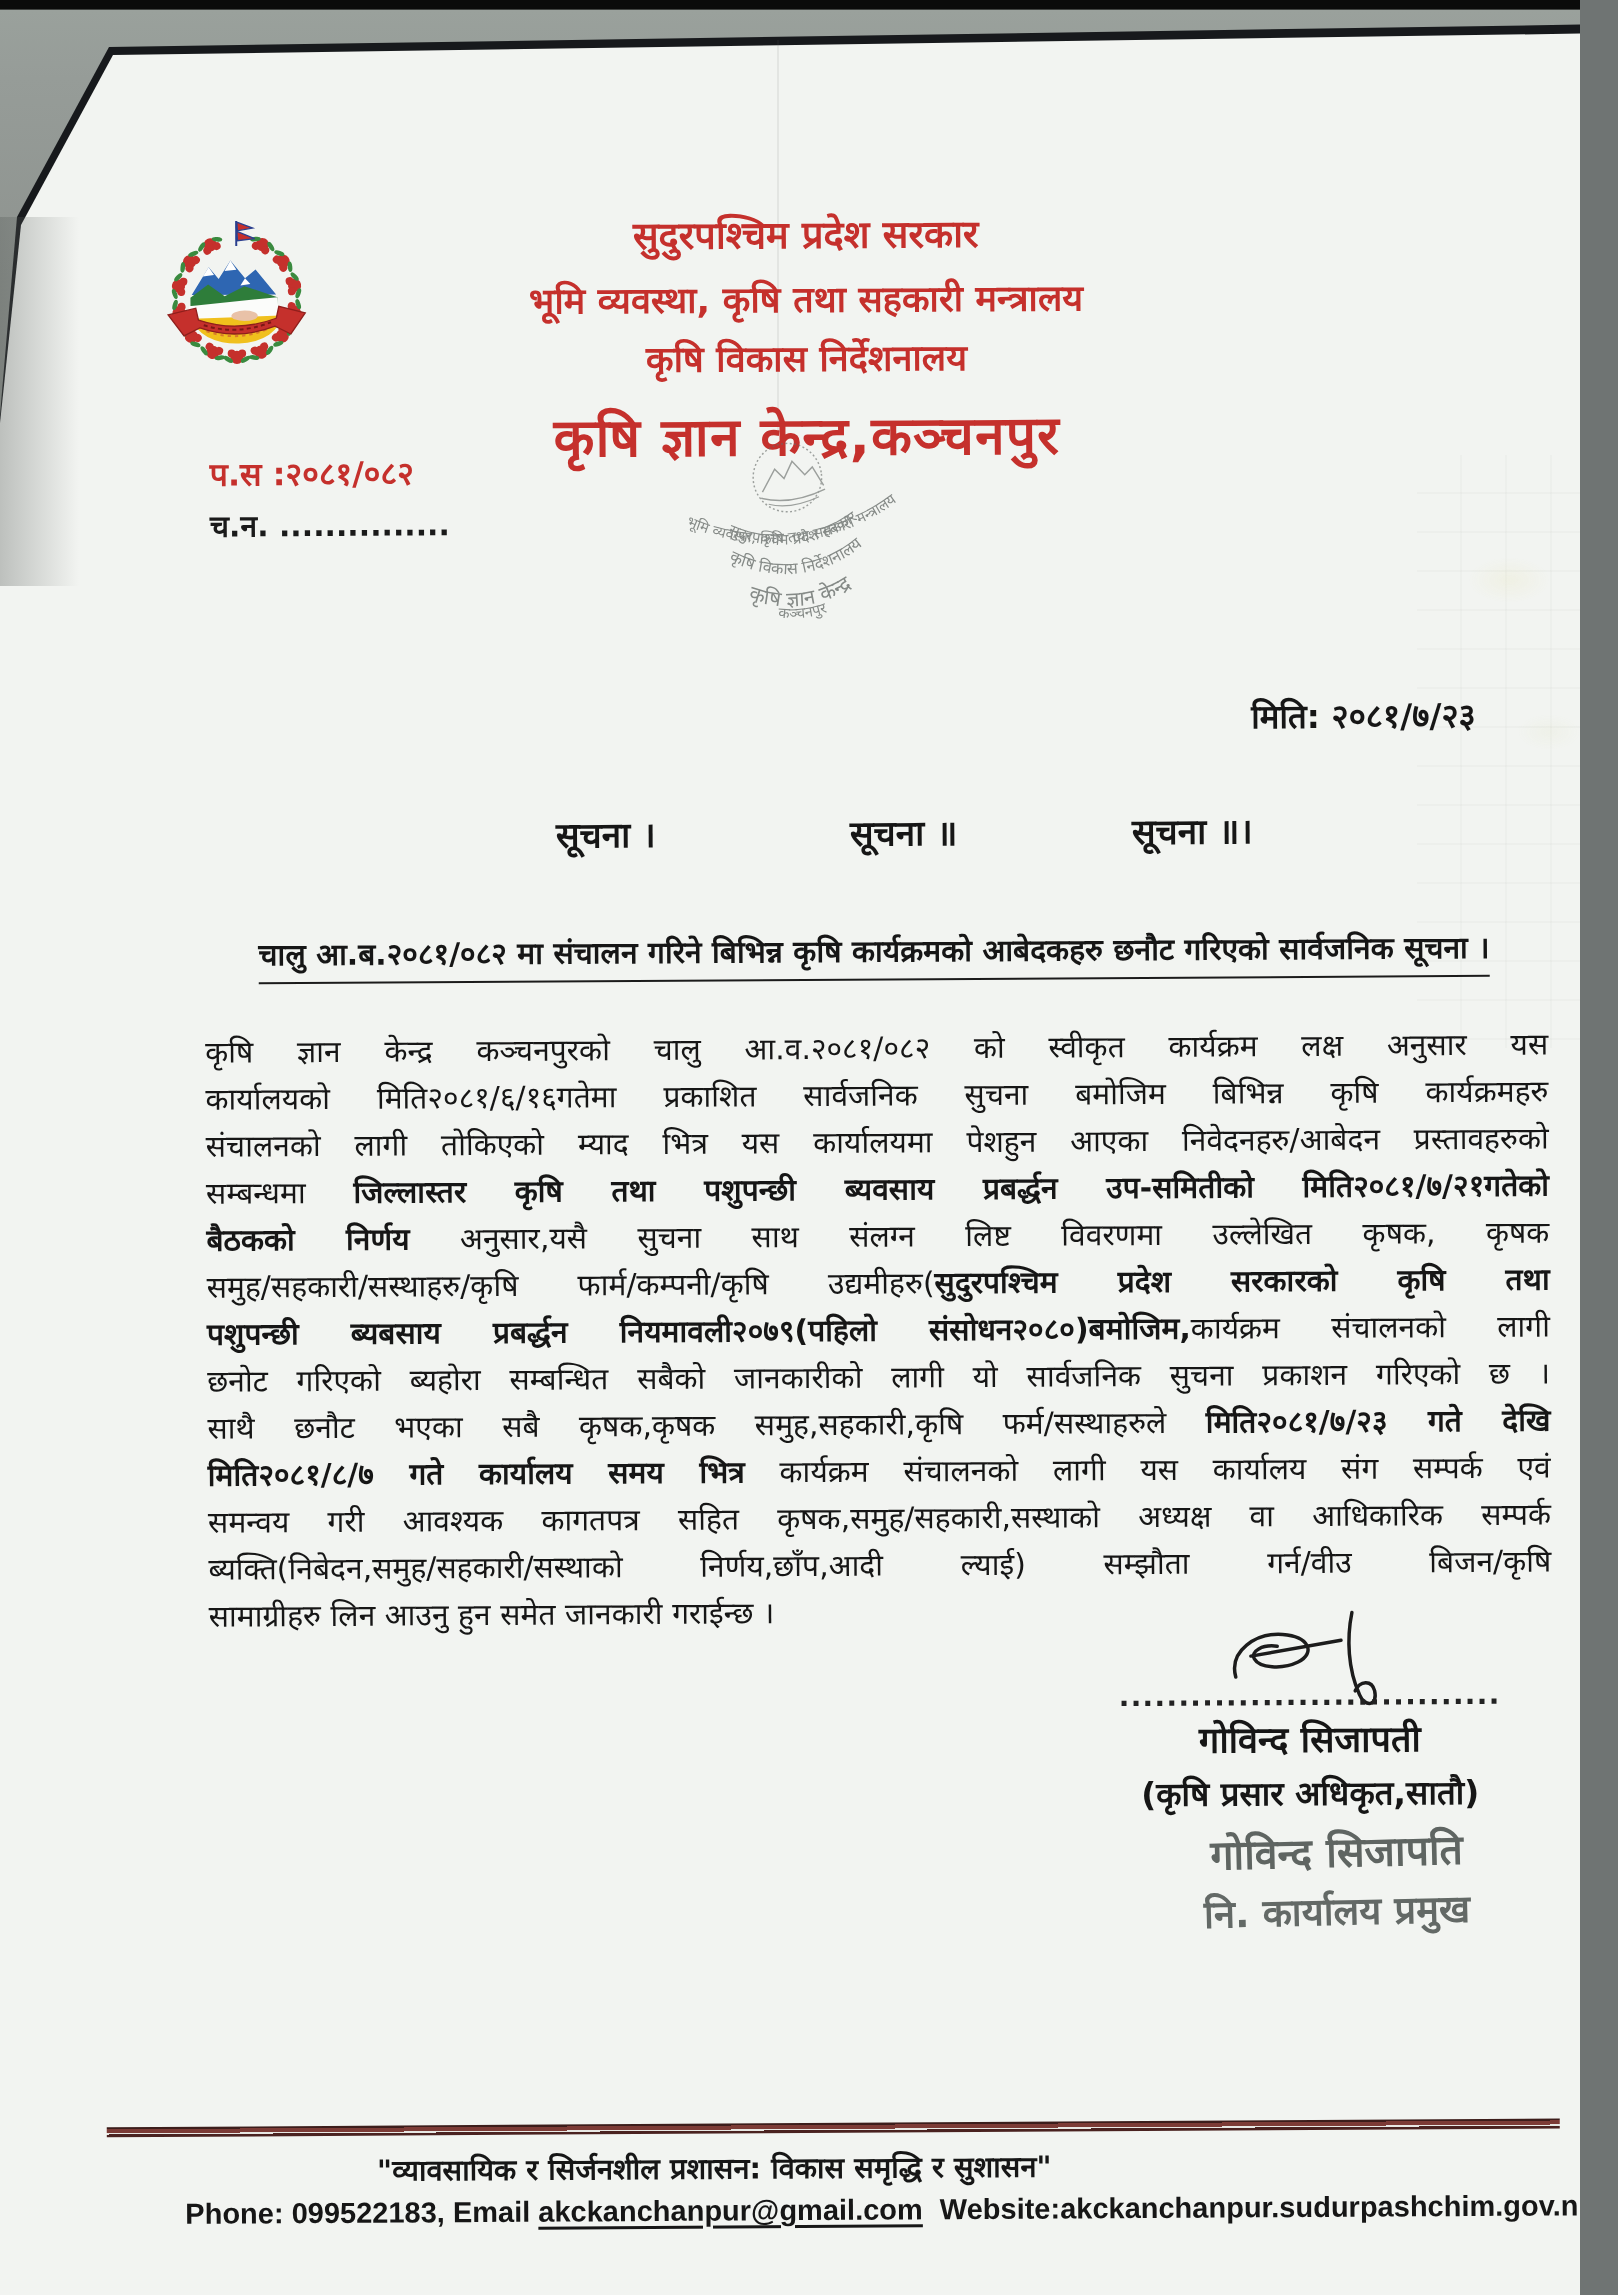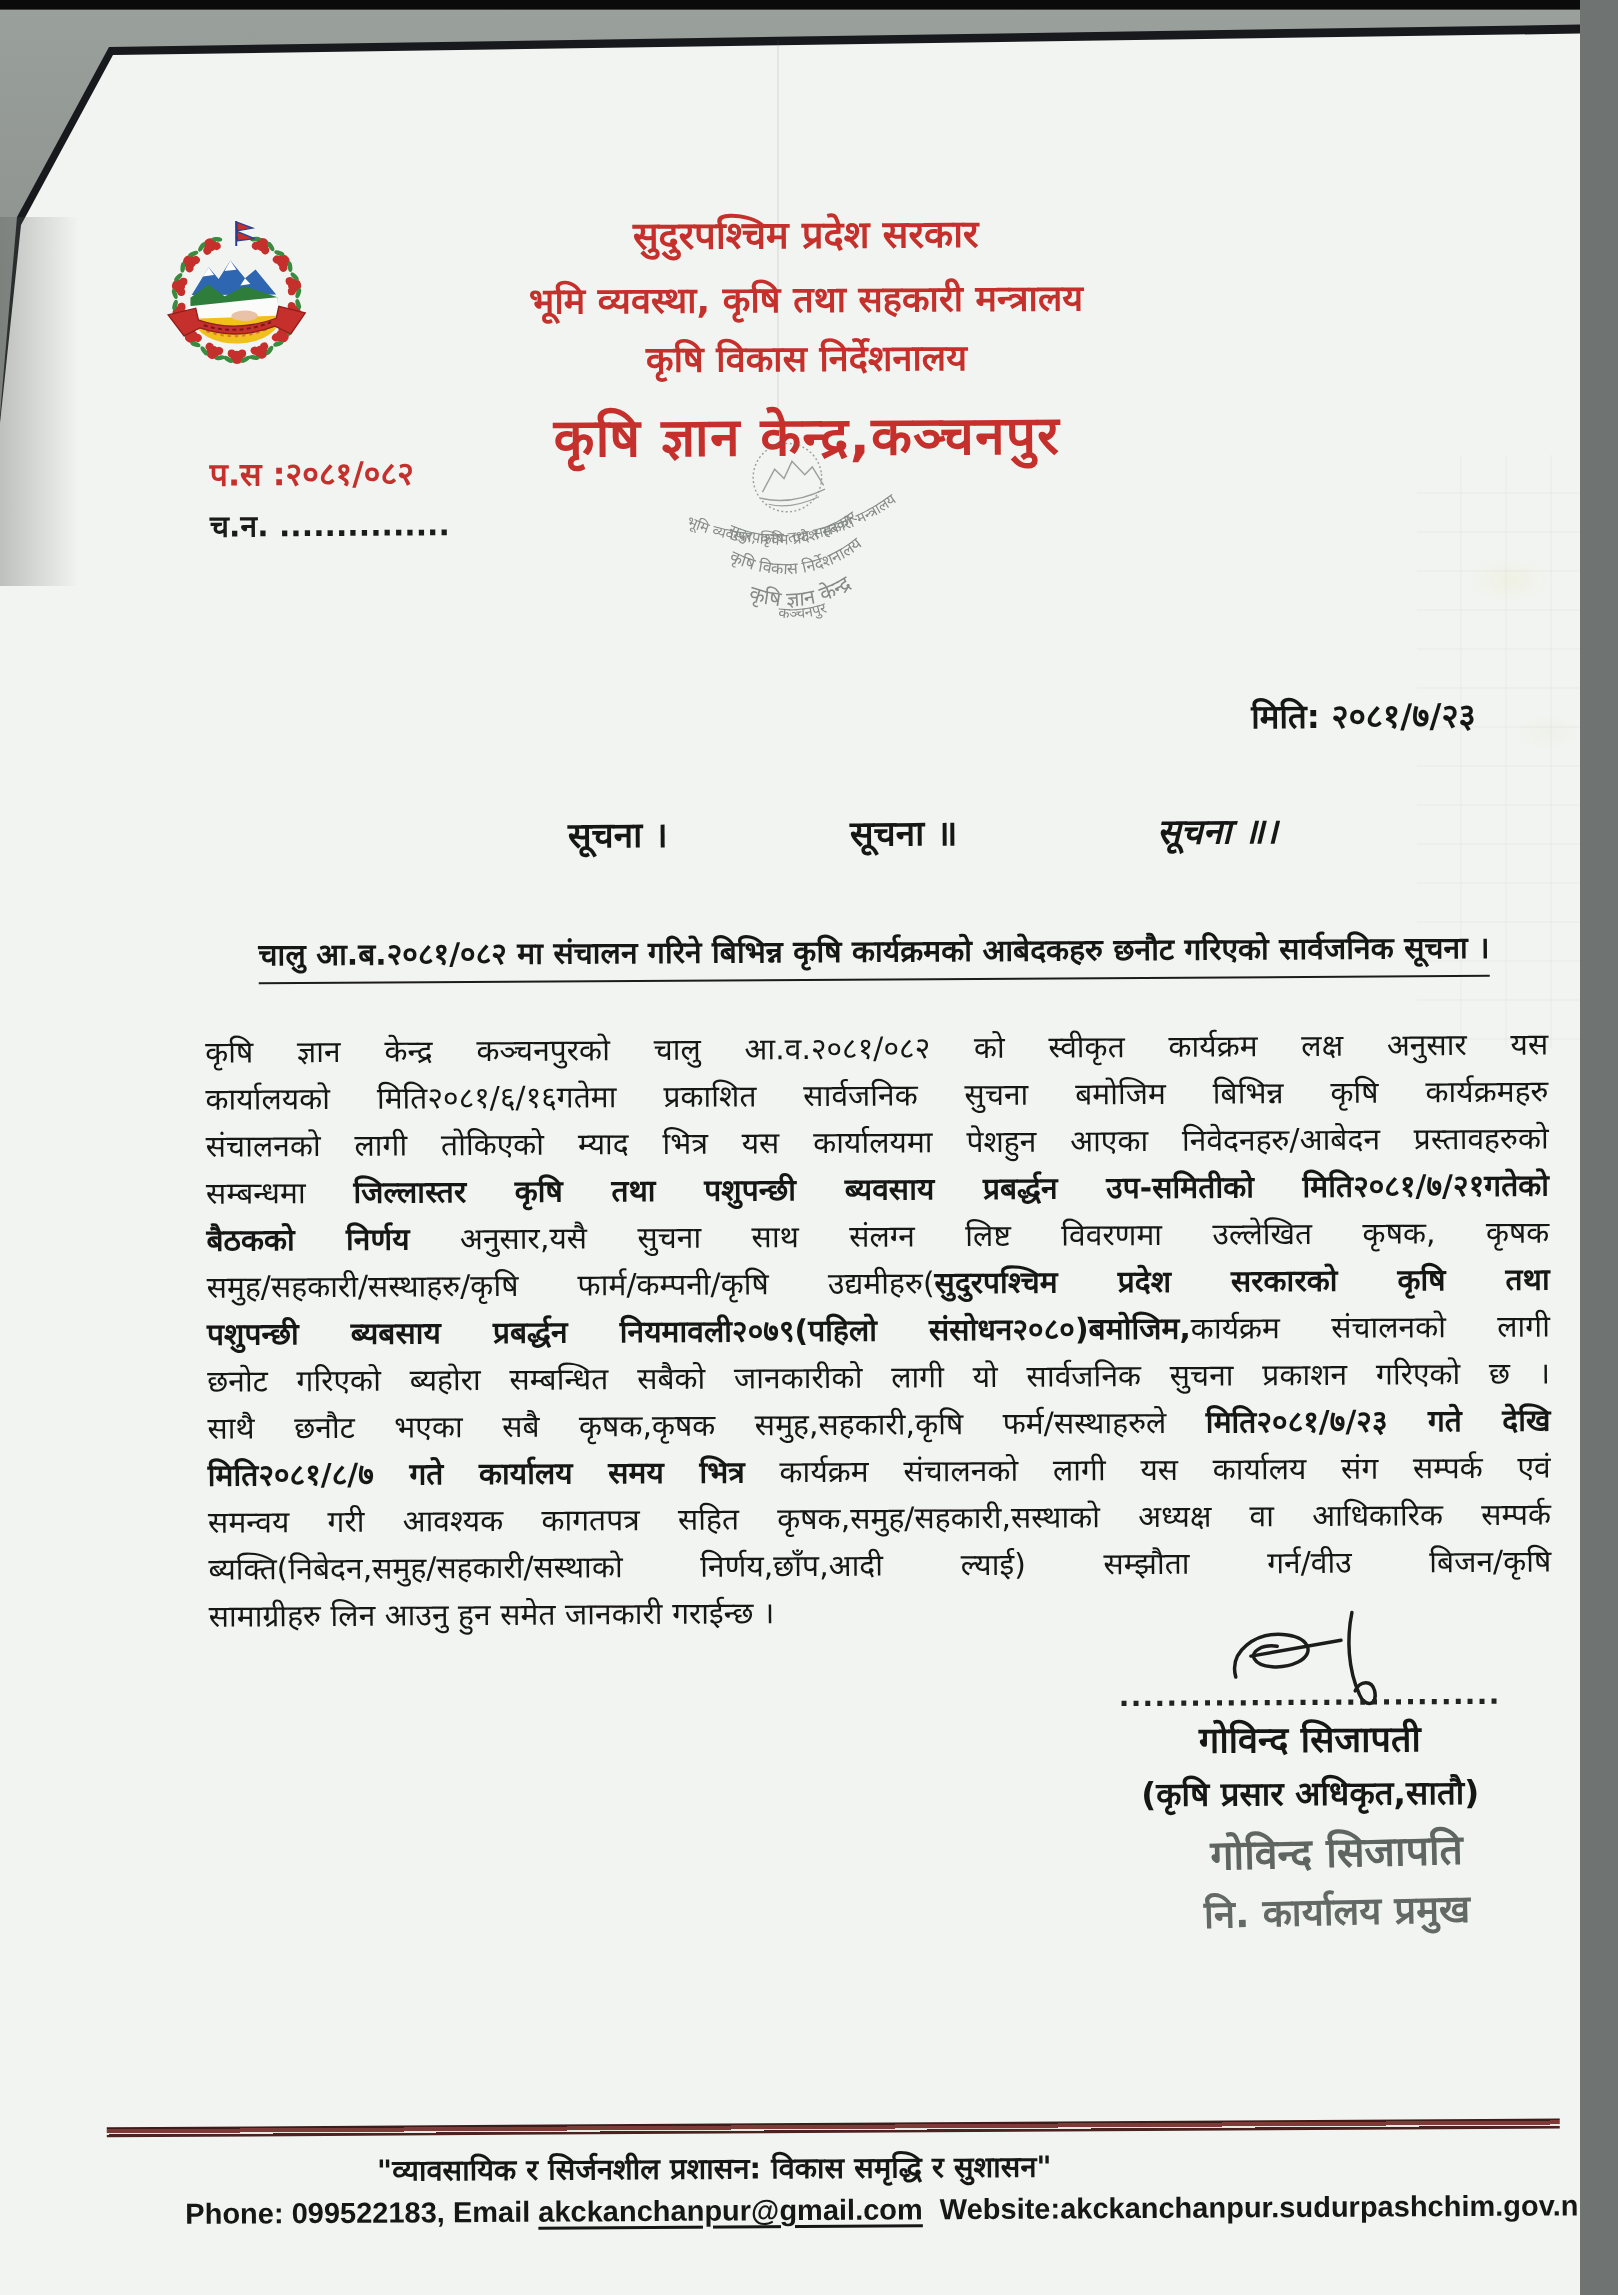--- a/index.html
+++ b/index.html
@@ -28,21 +28,21 @@
   .h4{top:398px;font-size:53px;letter-spacing:1.3px;}
 
   .emblem{position:absolute;left:149px;top:212px;width:182px;height:177px;}
   .stamp{position:absolute;left:665px;top:415px;width:264px;height:264px;transform:rotate(-6deg);opacity:.82;}
 
   .refno{position:absolute;left:212px;top:448px;font-size:32px;font-weight:700;color:#c5302c;white-space:nowrap;}
   .chn{position:absolute;left:212px;top:501px;font-size:30px;font-weight:700;color:#1a1a1a;white-space:nowrap;}
   .dateline{position:absolute;left:1252px;top:696px;font-size:33px;font-weight:700;white-space:nowrap;}
 
   .notice{position:absolute;top:809px;font-size:35px;font-weight:700;white-space:nowrap;}
-  .n1{left:568px;}.n2{left:838px;margin-left:12px;}.n3{left:1157px;font-style:italic;}
+  .n1{left:556px;}.n2{left:838px;margin-left:12px;}.n3{left:1132px;}
 
   .title-wrap{position:absolute;left:198px;top:930px;width:1351px;text-align:center;}
   .title{display:inline-block;font-size:30px;font-weight:700;white-space:nowrap;
          border-bottom:2.6px solid #1b1b1b;padding-bottom:8px;}
 
   .body{position:absolute;left:204px;top:1025px;width:1343px;font-size:30px;}
   .bline{height:47px;line-height:47px;text-align:justify;text-align-last:justify;white-space:normal;}
   .bline.last{text-align-last:left;}
   .seg{font-weight:400;}
   .seg.bold{font-weight:700;}

